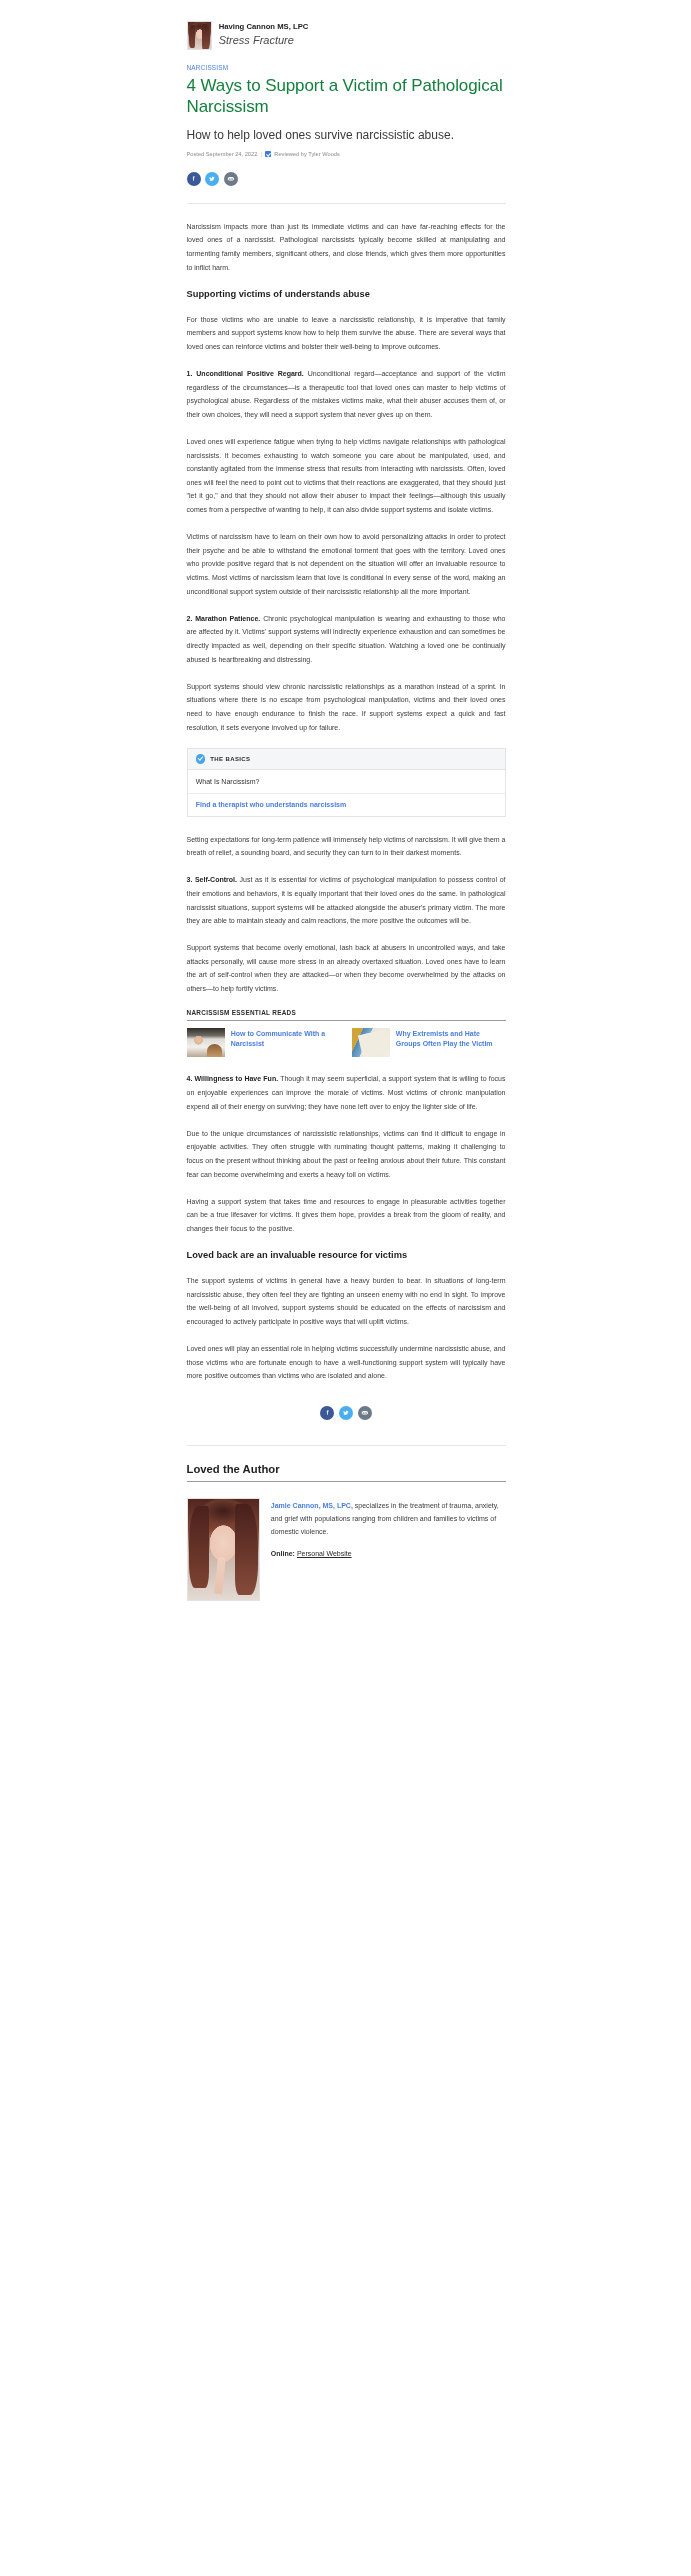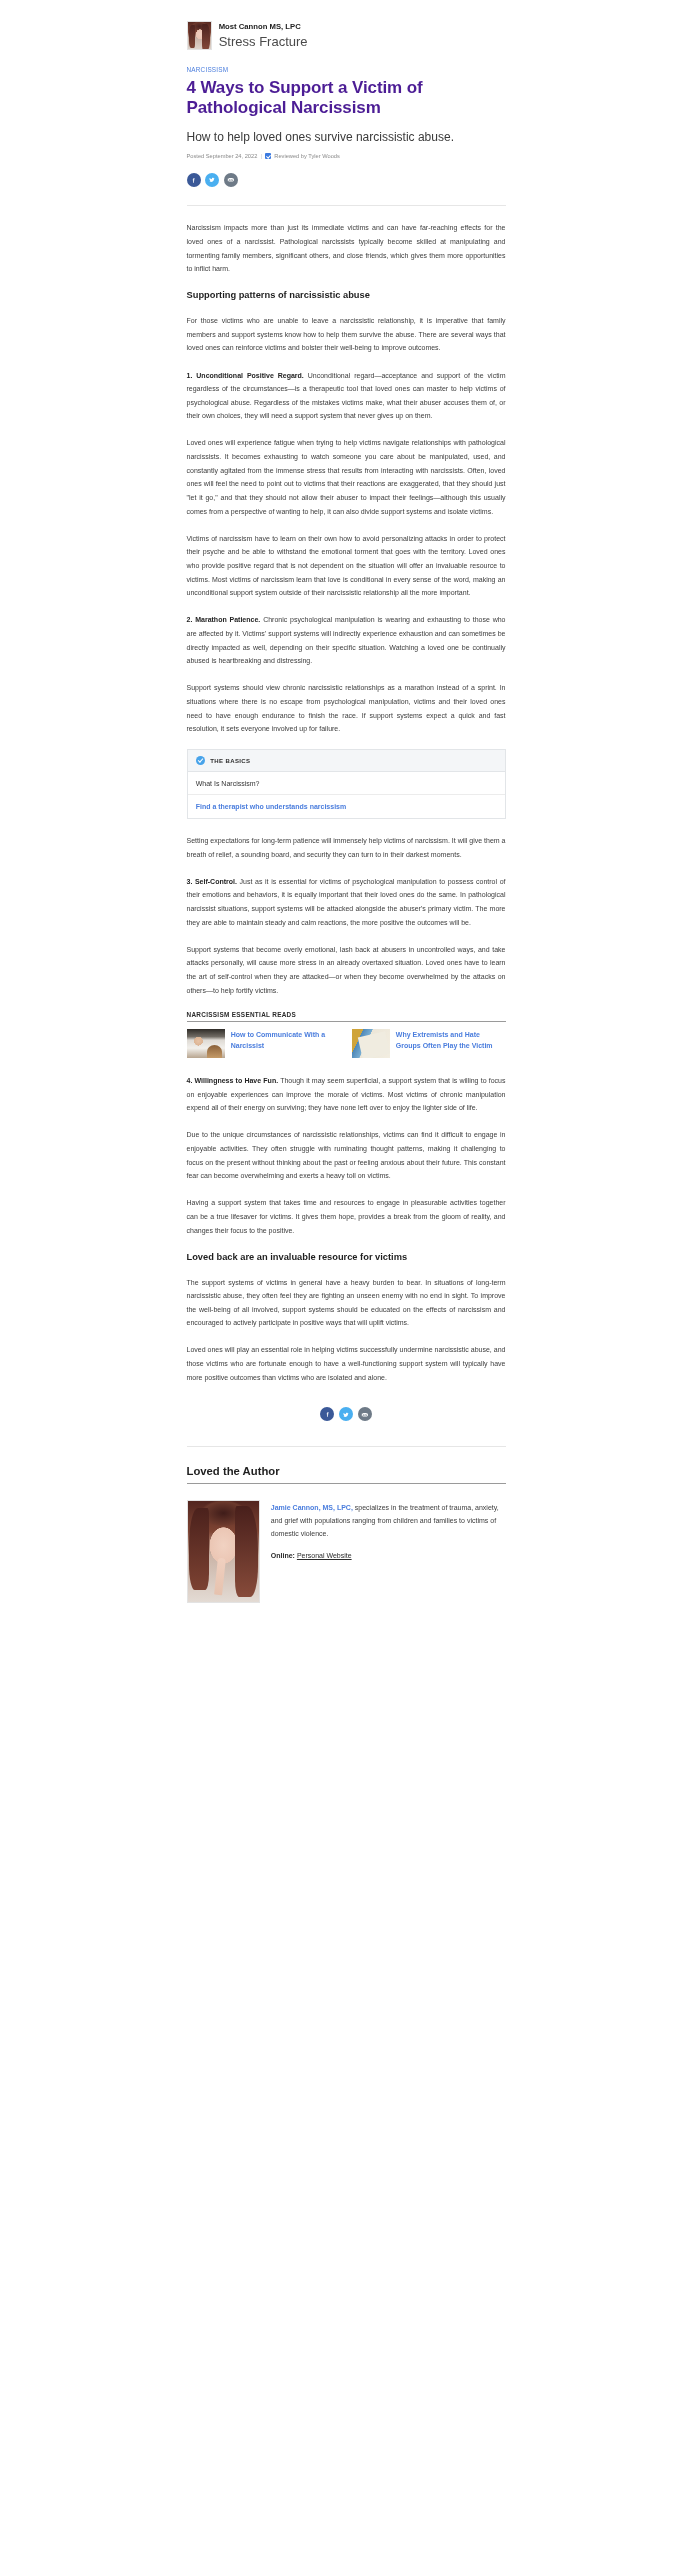--- a/index.html
+++ b/index.html
@@ -66,41 +66,42 @@
   .author-meta {
     padding-top: 1px;
   }
   .author-name {
     font-size: 7.7px;
     font-weight: bold;
     color: #222222;
     line-height: 1.35;
   }
   .author-blog {
-    font-size: 13px;
+    font-size: 11px;
     color: #4a4a4a;
     line-height: 1.4;
     margin-top: 1px;
+    font-style: italic;
   }
 
   
   .kicker {
     font-size: 6.4px;
     letter-spacing: 0.2px;
     color: #4a7ddd;
     font-weight: normal;
     margin-bottom: 5.2px;
     display: inline-block;
     text-decoration: none;
   }
   h1.title {
     font-size: 17px;
     line-height: 1.22;
-    font-weight: bold;
-    color: #4c1d95;
+    font-weight: normal;
+    color: #15803d;
     margin: 0 0 9.3px 0;
     letter-spacing: -0.1px;
   }
   .subtitle {
     font-size: 12px;
     line-height: 1.42;
     color: #3a3a3a;
     margin: 0 0 7.2px 0;
   }
   .postline {
@@ -369,21 +370,21 @@
   <div class="wrap">
 
     
     <div class="author-strip">
       <div class="author-thumb">
         <div class="face"></div>
         <div class="hair-left"></div>
         <div class="hair-right"></div>
       </div>
       <div class="author-meta">
-        <div class="author-name">Most Cannon MS, LPC</div>
+        <div class="author-name">Having Cannon MS, LPC</div>
         <div class="author-blog">Stress Fracture</div>
       </div>
     </div>
 
     
     <a class="kicker" href="#">NARCISSISM</a>
 
     
     <h1 class="title">4 Ways to Support a Victim of Pathological Narcissism</h1>
 
@@ -415,21 +416,21 @@
             <path fill="#ffffff" d="M4 6h16c.3 0 .6.1.8.3L12 12.4 3.2 6.3c.2-.2.5-.3.8-.3zm-1.4 1.6L8.9 12l-6.3 4.4c-.1-.2-.1-.4-.1-.6V8.2c0-.2 0-.4.1-.6zm18.8 0c.1.2.1.4.1.6v7.6c0 .2 0 .4-.1.6L15.1 12l6.3-4.4zM10 12.9l1.6 1.1c.2.2.6.2.8 0l1.6-1.1 6.2 4.4c-.2.1-.4.2-.6.2H4.4c-.2 0-.4-.1-.6-.2L10 12.9z"></path>
           </svg>
       </a>
     </div>
 
     <hr class="rule">
 
     
     <p class="body">Narcissism impacts more than just its immediate victims and can have far-reaching effects for the loved ones of a narcissist. Pathological narcissists typically become skilled at manipulating and tormenting family members, significant others, and close friends, which gives them more opportunities to inflict harm.</p>
 
-    <h2 class="sub">Supporting patterns of narcissistic abuse</h2>
+    <h2 class="sub">Supporting victims of understands abuse</h2>
 
     <p class="body">For those victims who are unable to leave a narcissistic relationship, it is imperative that family members and support systems know how to help them survive the abuse. There are several ways that loved ones can reinforce victims and bolster their well-being to improve outcomes.</p>
 
     <p class="body">
       <b>1. Unconditional Positive Regard.</b><span> Unconditional regard—acceptance and support of the victim regardless of the circumstances—is a therapeutic tool that loved ones can master to help victims of psychological abuse. Regardless of the mistakes victims make, what their abuser accuses them of, or their own choices, they will need a support system that never gives up on them.</span>
     </p>
 
     <p class="body">Loved ones will experience fatigue when trying to help victims navigate relationships with pathological narcissists. It becomes exhausting to watch someone you care about be manipulated, used, and constantly agitated from the immense stress that results from interacting with narcissists. Often, loved ones will feel the need to point out to victims that their reactions are exaggerated, that they should just "let it go," and that they should not allow their abuser to impact their feelings—although this usually comes from a perspective of wanting to help, it can also divide support systems and isolate victims.</p>
 
     <p class="body">Victims of narcissism have to learn on their own how to avoid personalizing attacks in order to protect their psyche and be able to withstand the emotional torment that goes with the territory. Loved ones who provide positive regard that is not dependent on the situation will offer an invaluable resource to victims. Most victims of narcissism learn that love is conditional in every sense of the word, making an unconditional support system outside of their narcissistic relationship all the more important.</p>

